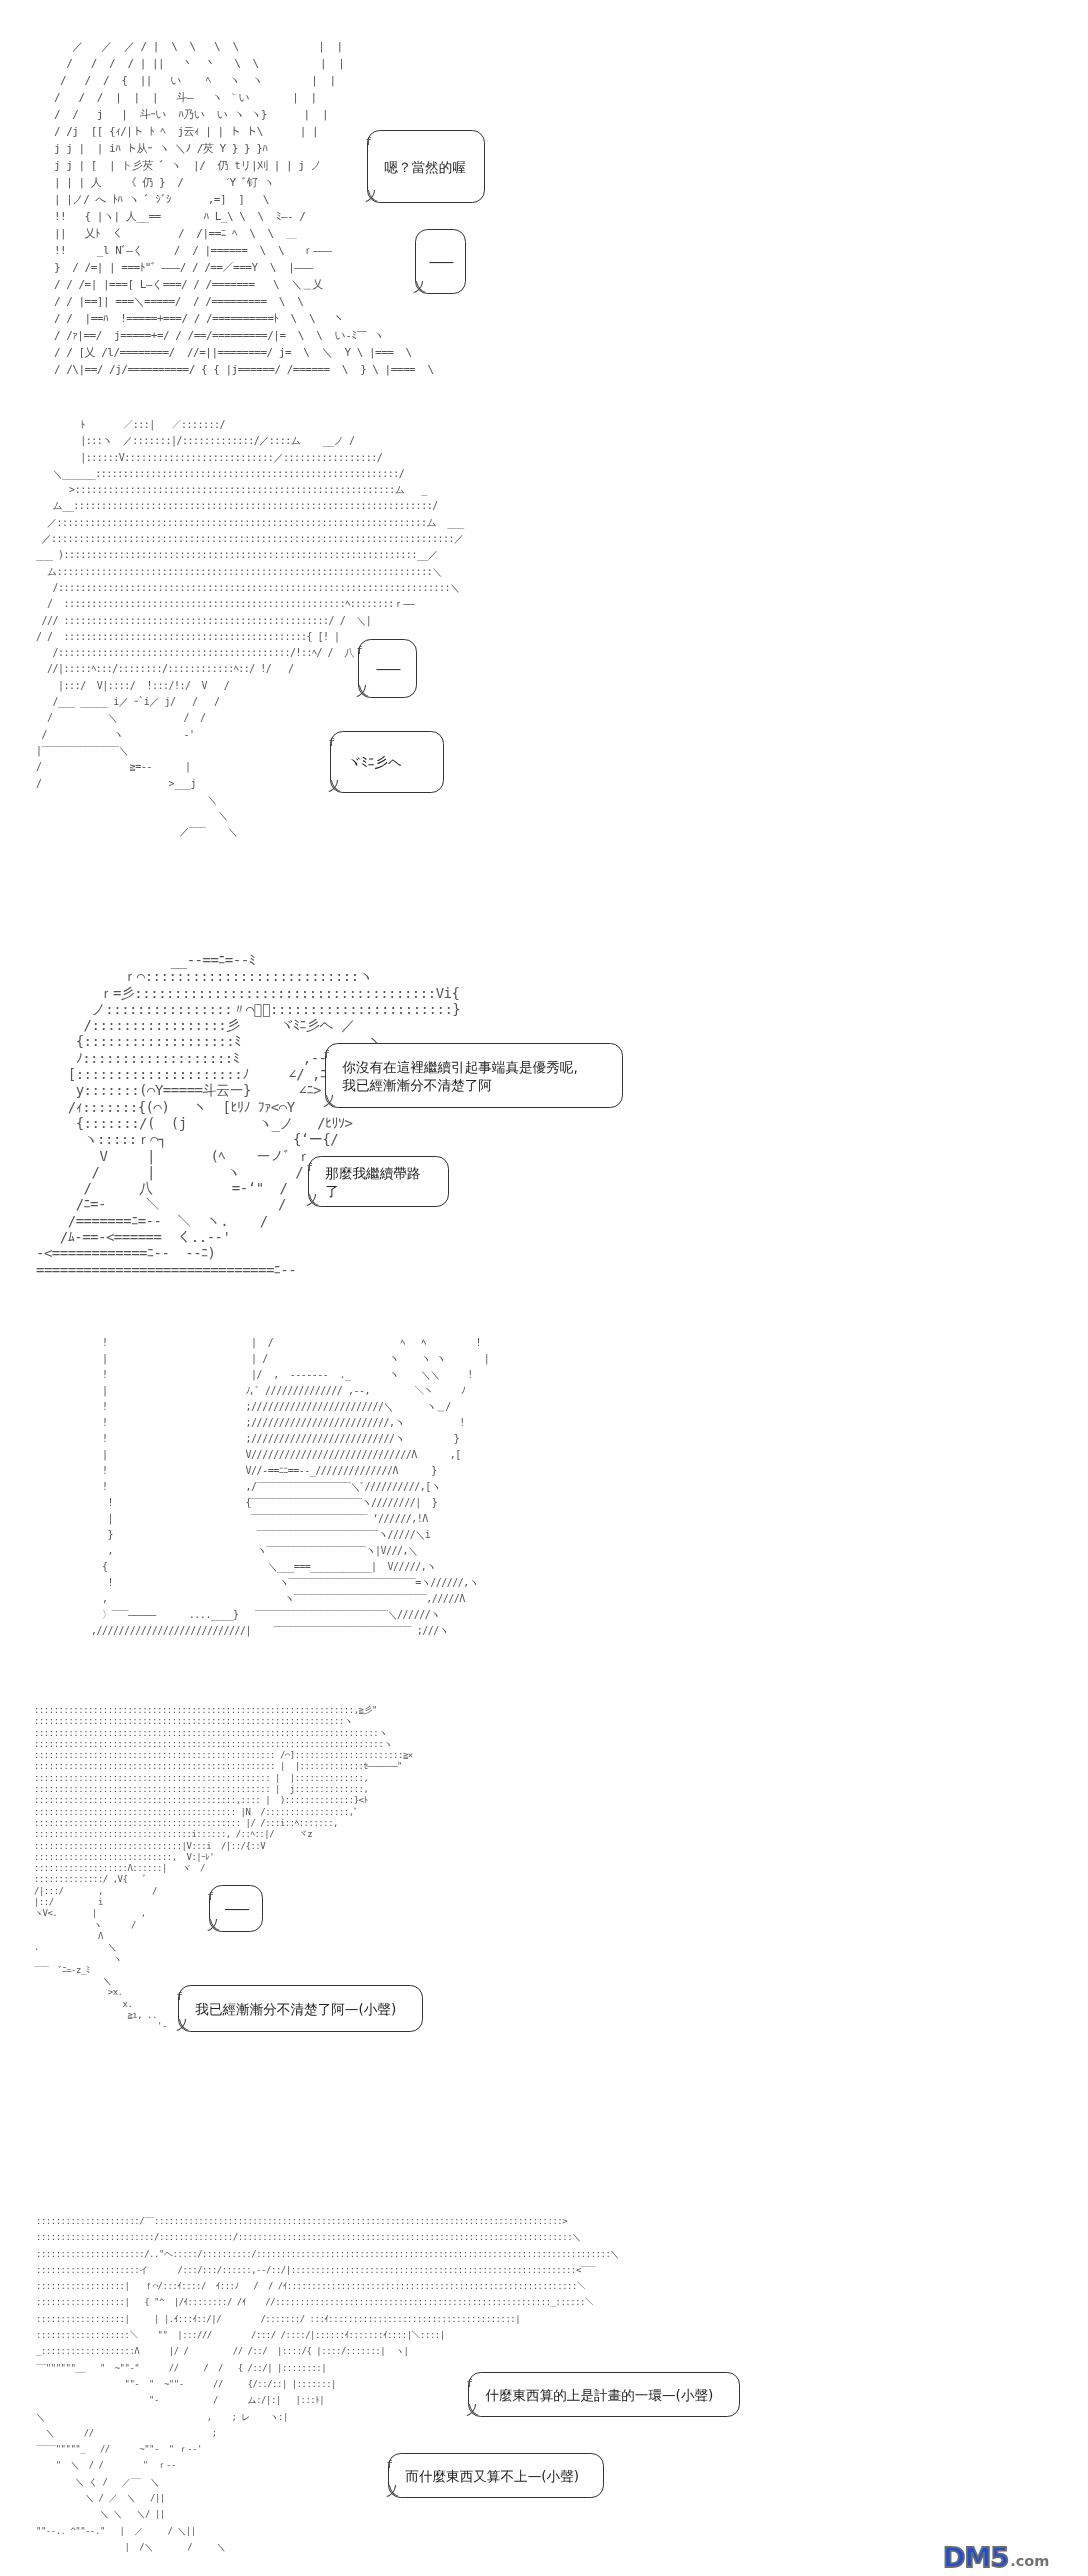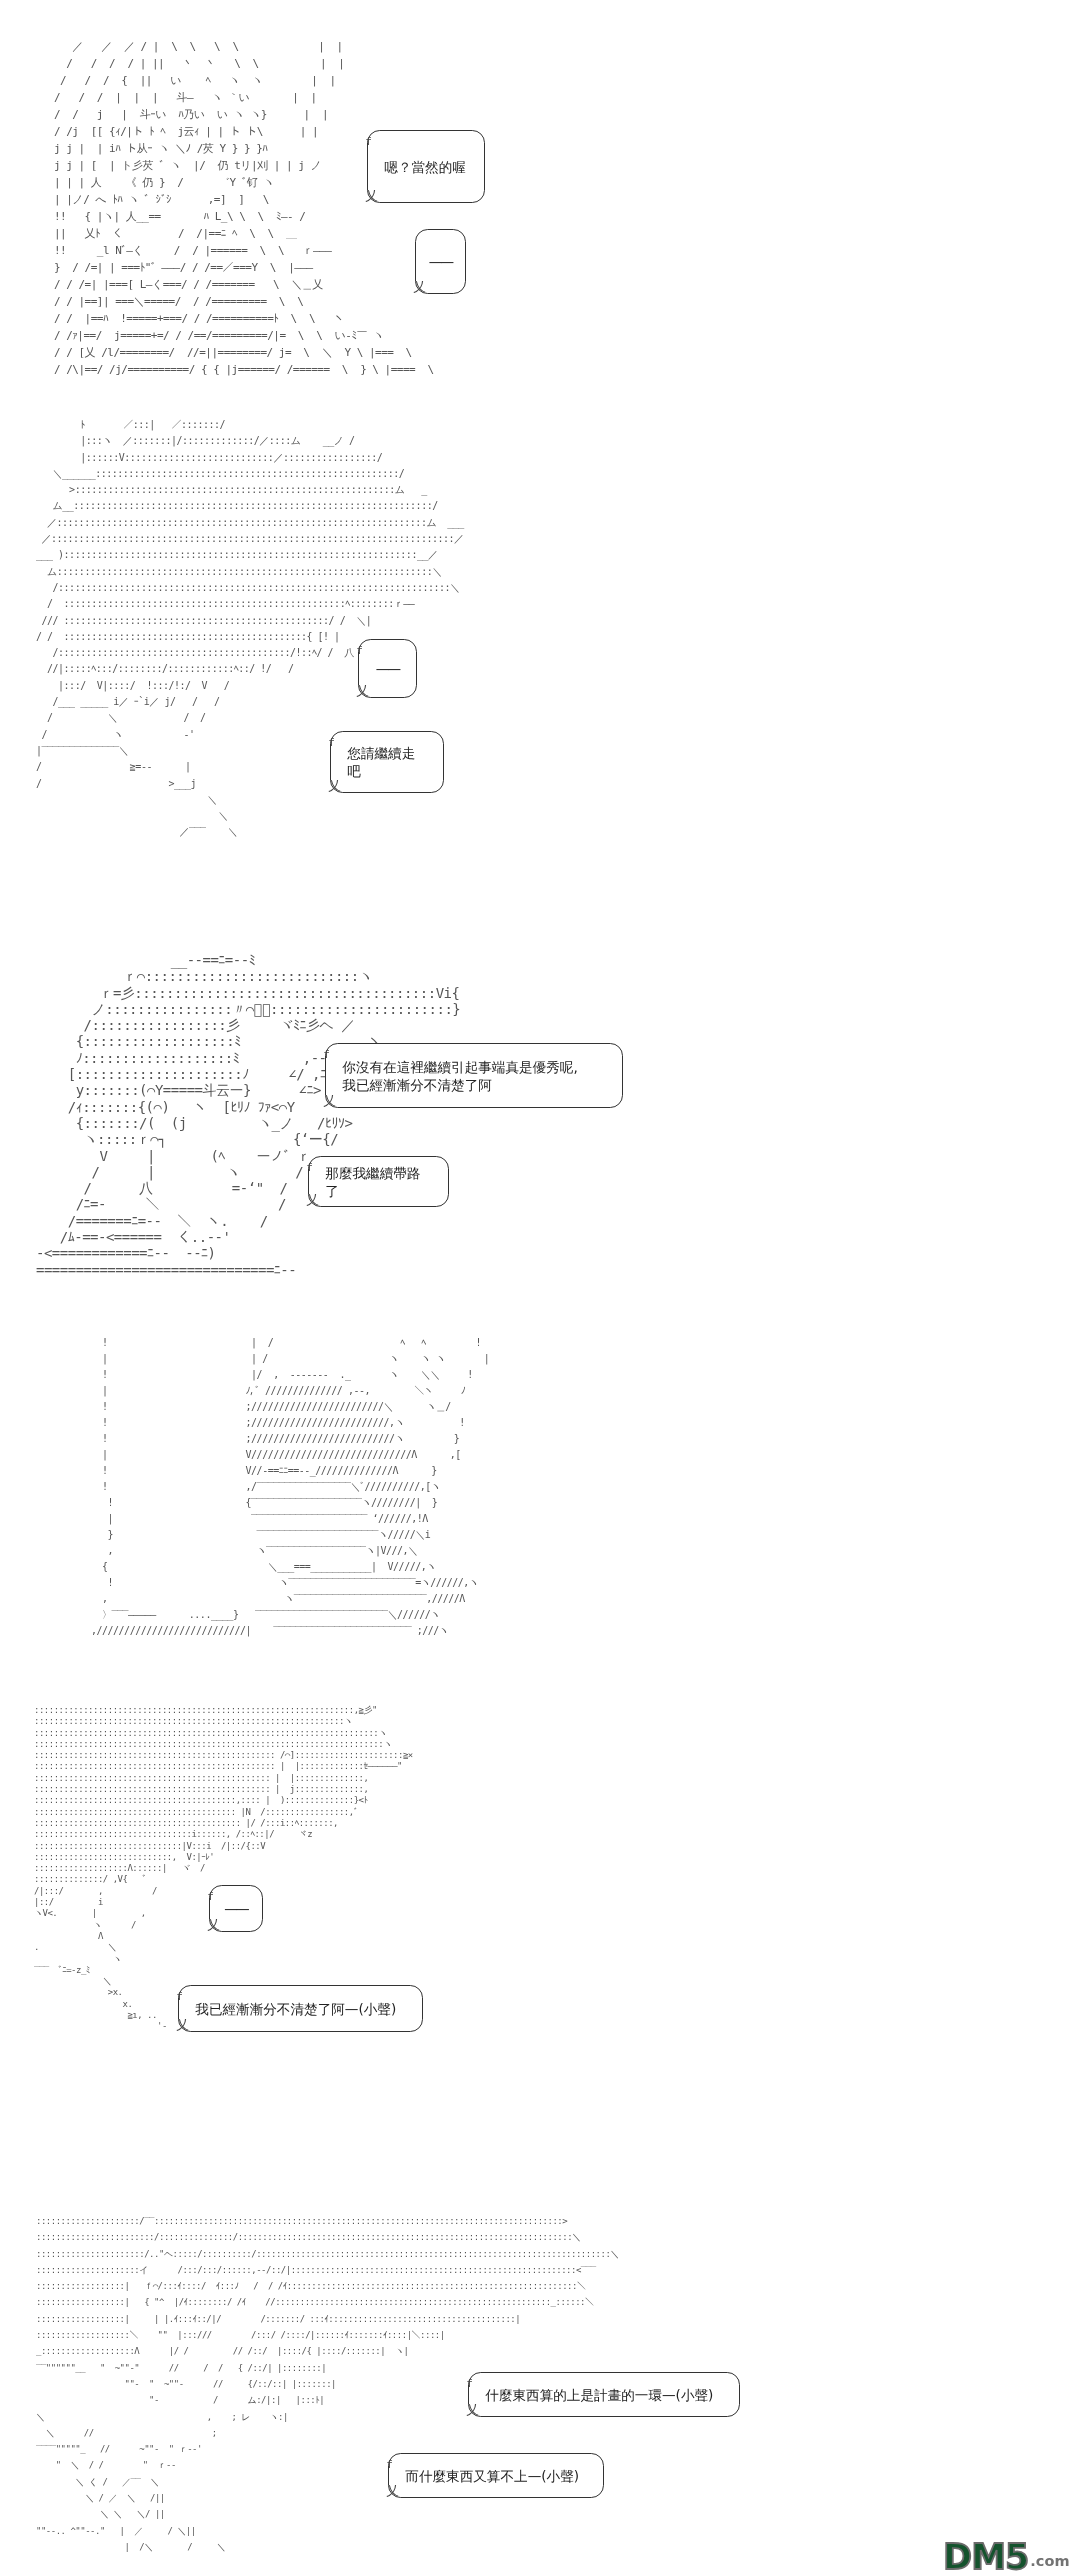--- a/index.html
+++ b/index.html
@@ -15,22 +15,22 @@
             font-size: 13.6px; line-height: 18px; color: #222; }
   .bubble .tail { position: absolute; left: -2.7px; bottom: -2.7px; font-size: 12.7px;
                   color: #444; font-family: "DejaVu Sans Mono", monospace; }
   .bubble .f { position: absolute; left: -2.7px; top: 1.8px; font-size: 11px; color: #444;
                font-family: "DejaVu Sans Mono", monospace; }
   .bubble.dash { justify-content: center; padding: 0 7.3px; }
   .bubble.dash span.txt { letter-spacing: -1.8px; }
   .bubble.multi { flex-direction: column; align-items: flex-start; justify-content: center; }
   .watermark { position: absolute; left: 943px; top: 2529px; width: 136px; height: 44px;
                display: flex; align-items: flex-end; }
-  .wm-main { font-family: "DejaVu Sans", sans-serif; font-weight: bold; font-size: 35px;
-             color: #14532d; -webkit-text-stroke: 1.8px #6b6b6b; letter-spacing: -0.9px; line-height: 31px; }
+  .wm-main { font-family: "DejaVu Sans", sans-serif; font-weight: bold; font-size: 27px;
+             color: #1d4ed8; -webkit-text-stroke: 1.8px #6b6b6b; letter-spacing: -0.9px; line-height: 31px; }
   .wm-dot { font-family: "DejaVu Sans", sans-serif; font-size: 14.5px; color: #737373;
             margin-left: 1.8px; margin-bottom: 3.6px; font-weight: bold; }
 </style>
 </head>
 <body>
 
 <div class="panel" style="left:0;top:0;width:1088px;height:390px;">
   <pre class="aa" style="left:54px;top:38px;font-size:11px;line-height:17px;">   ／   ／  ／ / |  \  \   \  \             |  |
   /   /  /  / | ||   丶  丶   \  \          |  |
  /   /  /  {  ||   い    ﾍ   ヽ  ヽ        |  |
@@ -89,21 +89,21 @@
                                ＼
                                  ＼
                           ／‾‾‾    ＼</pre>
   <div class="bubble dash" style="left:358px;top:240px;width:59px;height:59px;">
     <span class="f">f</span>
     <span class="txt">——</span>
     <span class="tail">乂</span>
   </div>
   <div class="bubble" style="left:330px;top:332px;width:114px;height:62px;">
     <span class="f">f</span>
-    <span class="txt">您請繼續走吧</span>
+    <span class="txt">ヾﾐﾆ彡ヘ</span>
     <span class="tail">乂</span>
   </div>
 </div>
 
 <div class="panel" style="left:0;top:934px;width:1088px;height:363px;">
   <pre class="aa" style="left:36px;top:18px;font-size:14px;line-height:16.3px;">                 __--==ﾆ=--ﾐ
            ｒ⌒:::::::::::::::::::::::::::ヽ
         ｒ=彡::::::::::::::::::::::::::::::::::::::Vi{
        ノ::::::::::::::::〃⌒ヽﾞ:::::::::::::::::::::::}
       /:::::::::::::::::彡     ヾﾐﾆ彡ヘ ／

